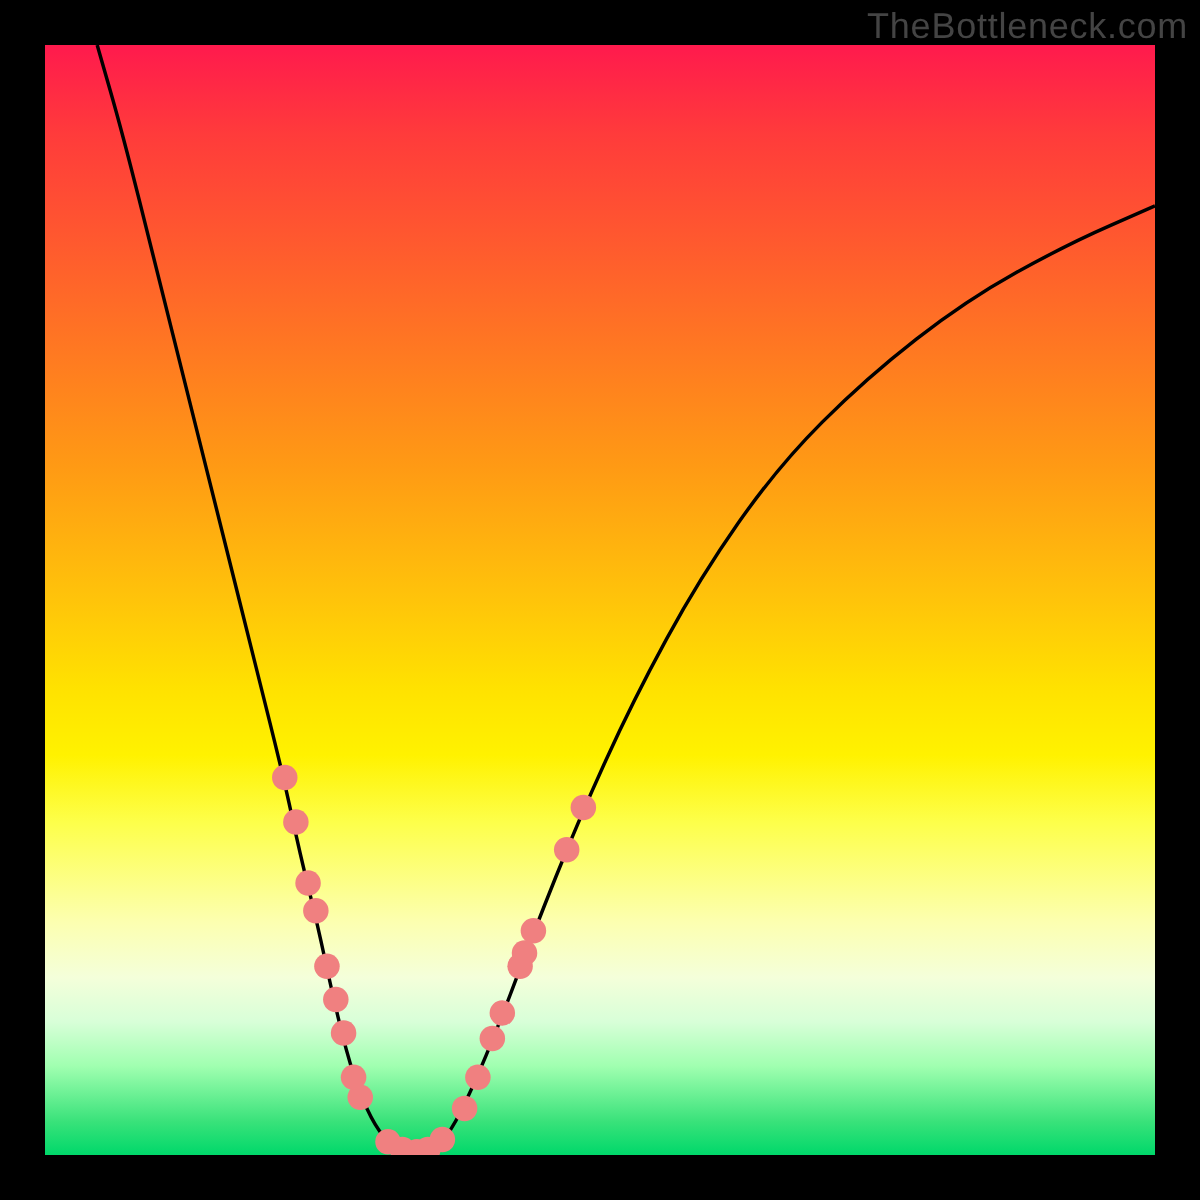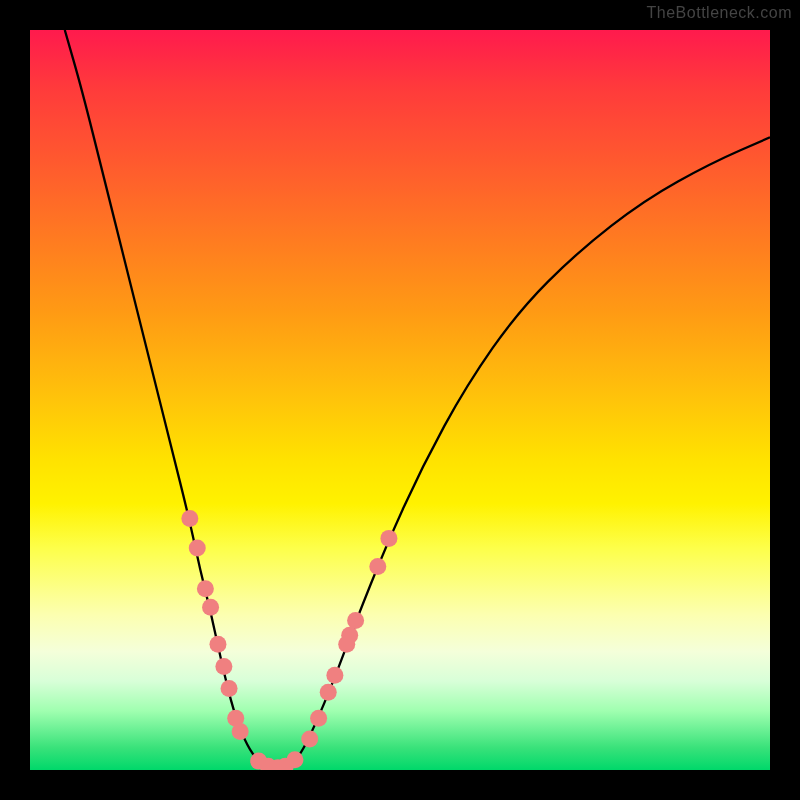--- a/index.html
+++ b/index.html
@@ -33,21 +33,21 @@
       #a0ffb0 92%,
       #39e27a 97%,
       #00d86a 100%
     );
   }
   .watermark {
     position: absolute;
     top: 4px;
     right: 8px;
     color: #444;
-    font-size: 16px;
+    font-size: 24px;
     font-weight: 500;
     letter-spacing: 0.5px;
     z-index: 5;
     font-family: Arial, sans-serif;
   }
   svg.chart {
     position: absolute;
     top: 0;
     left: 0;
     width: 740px;

